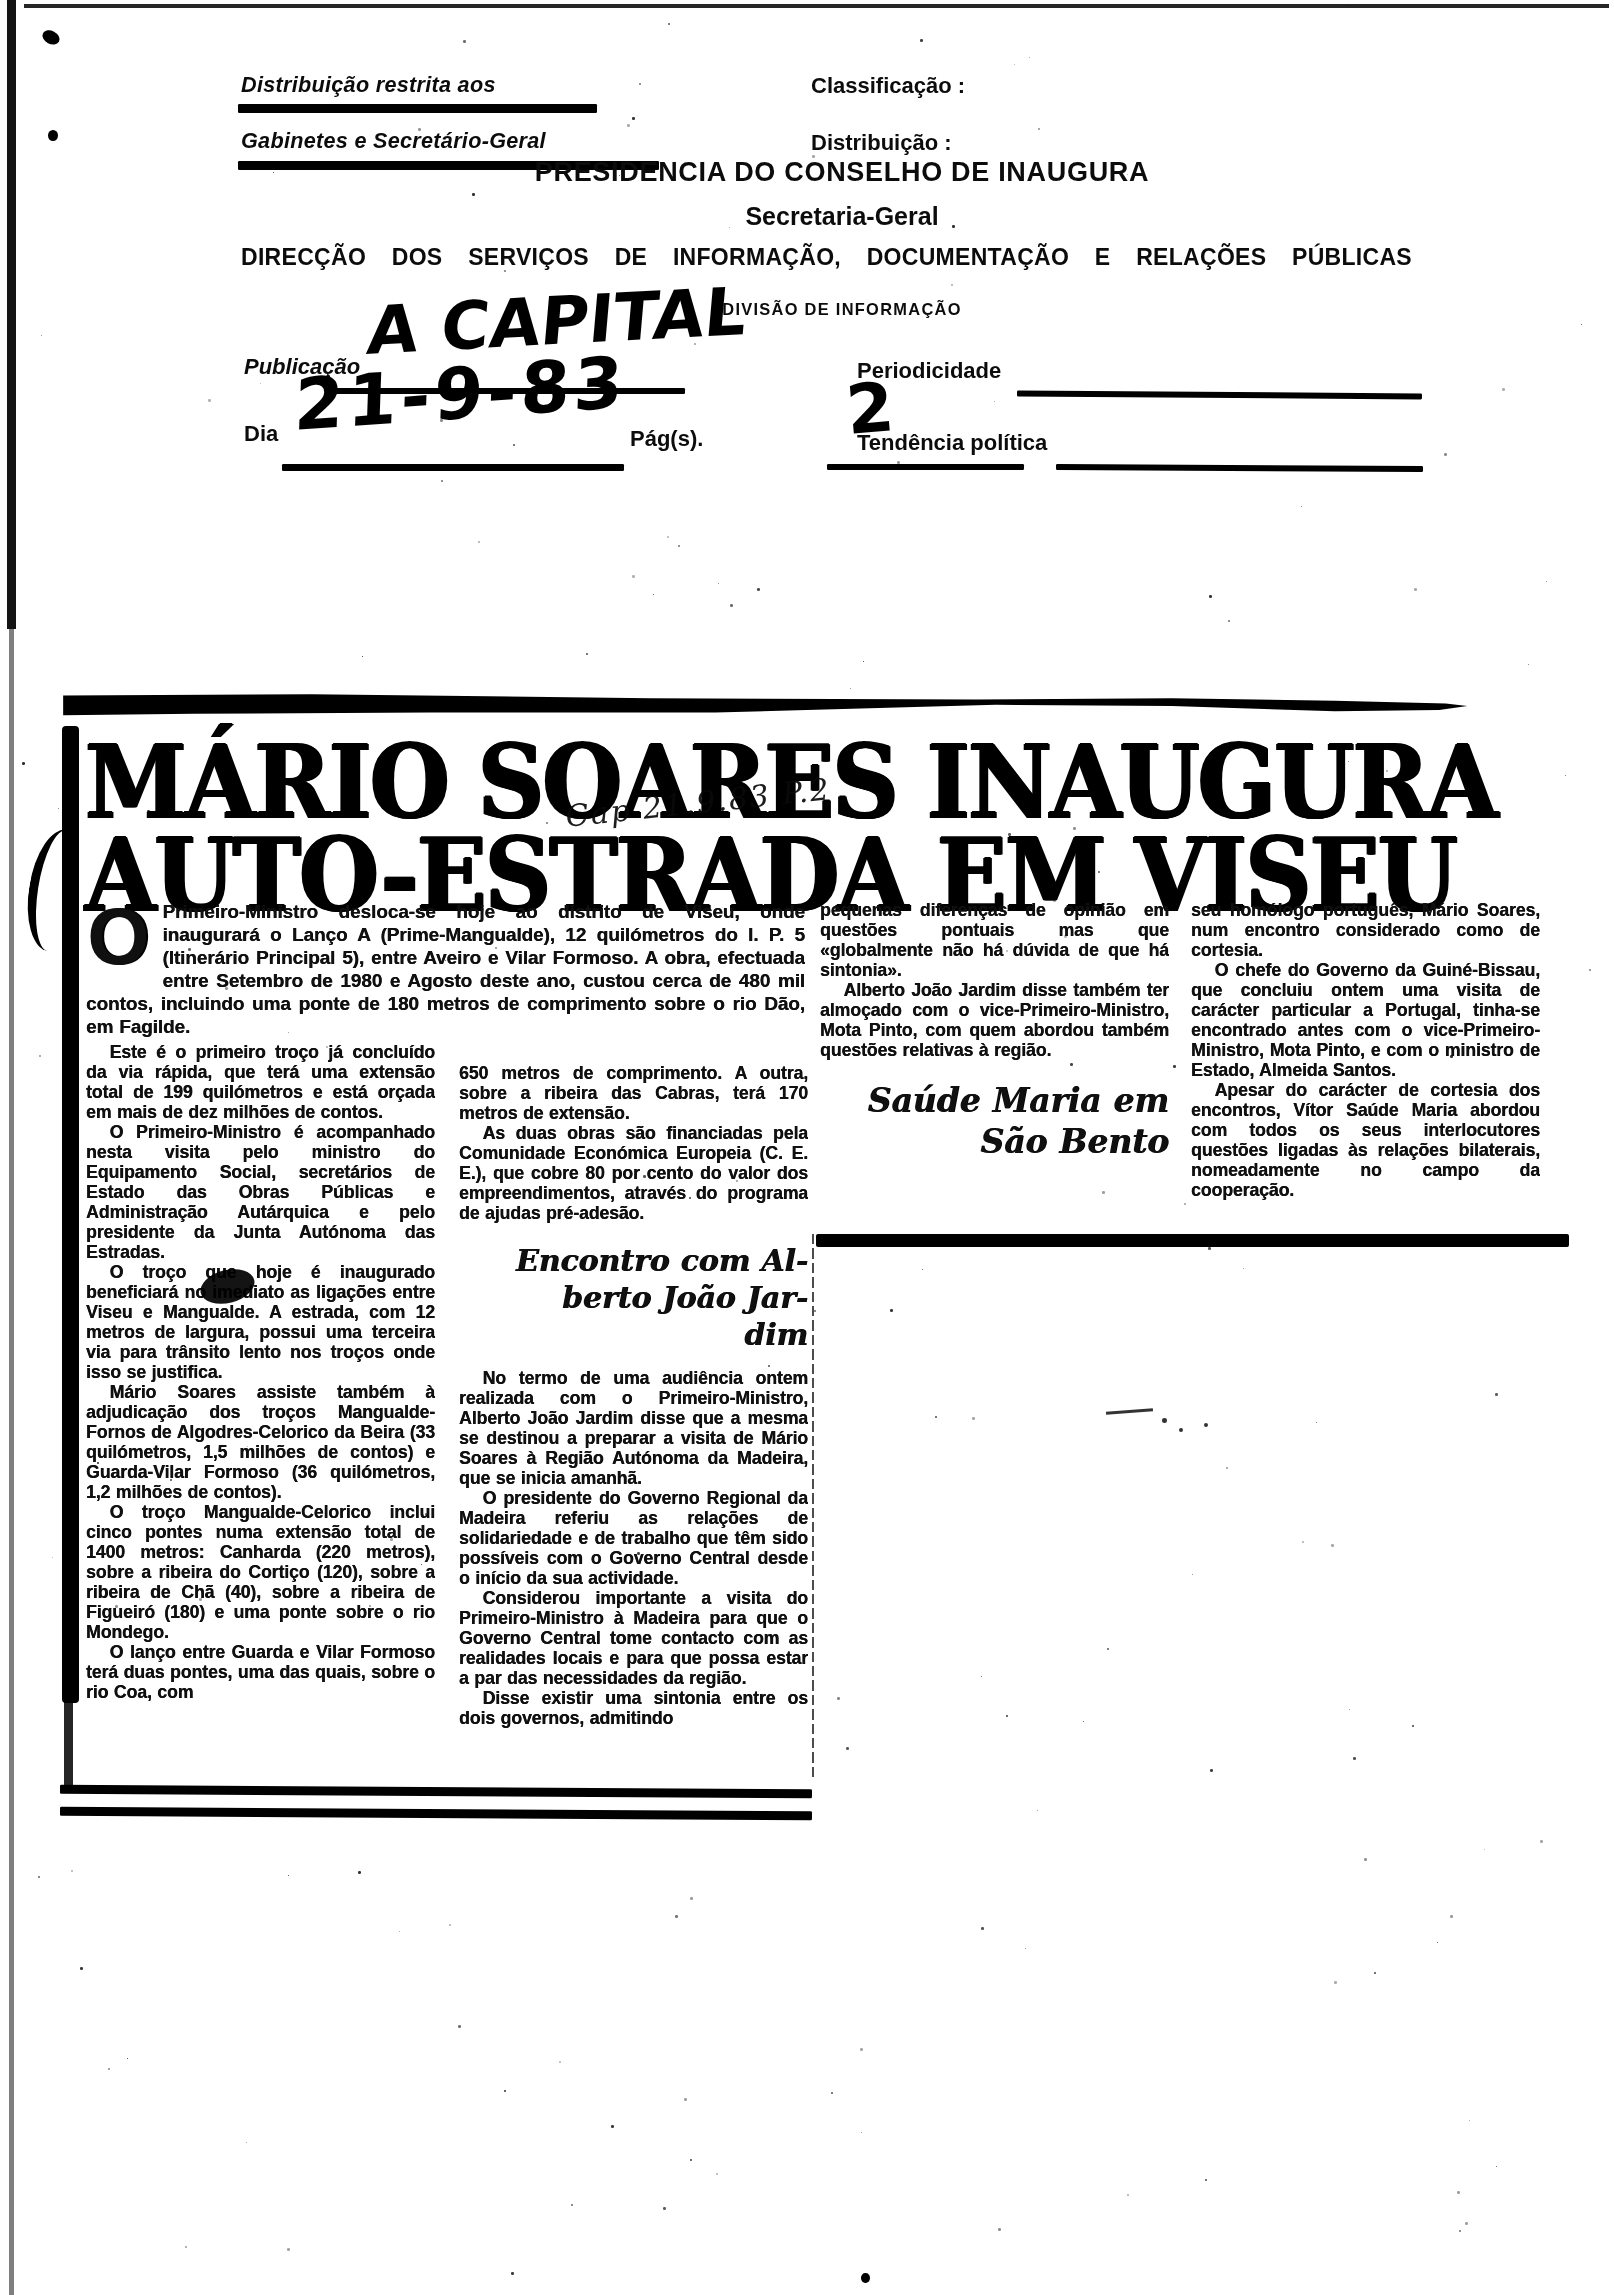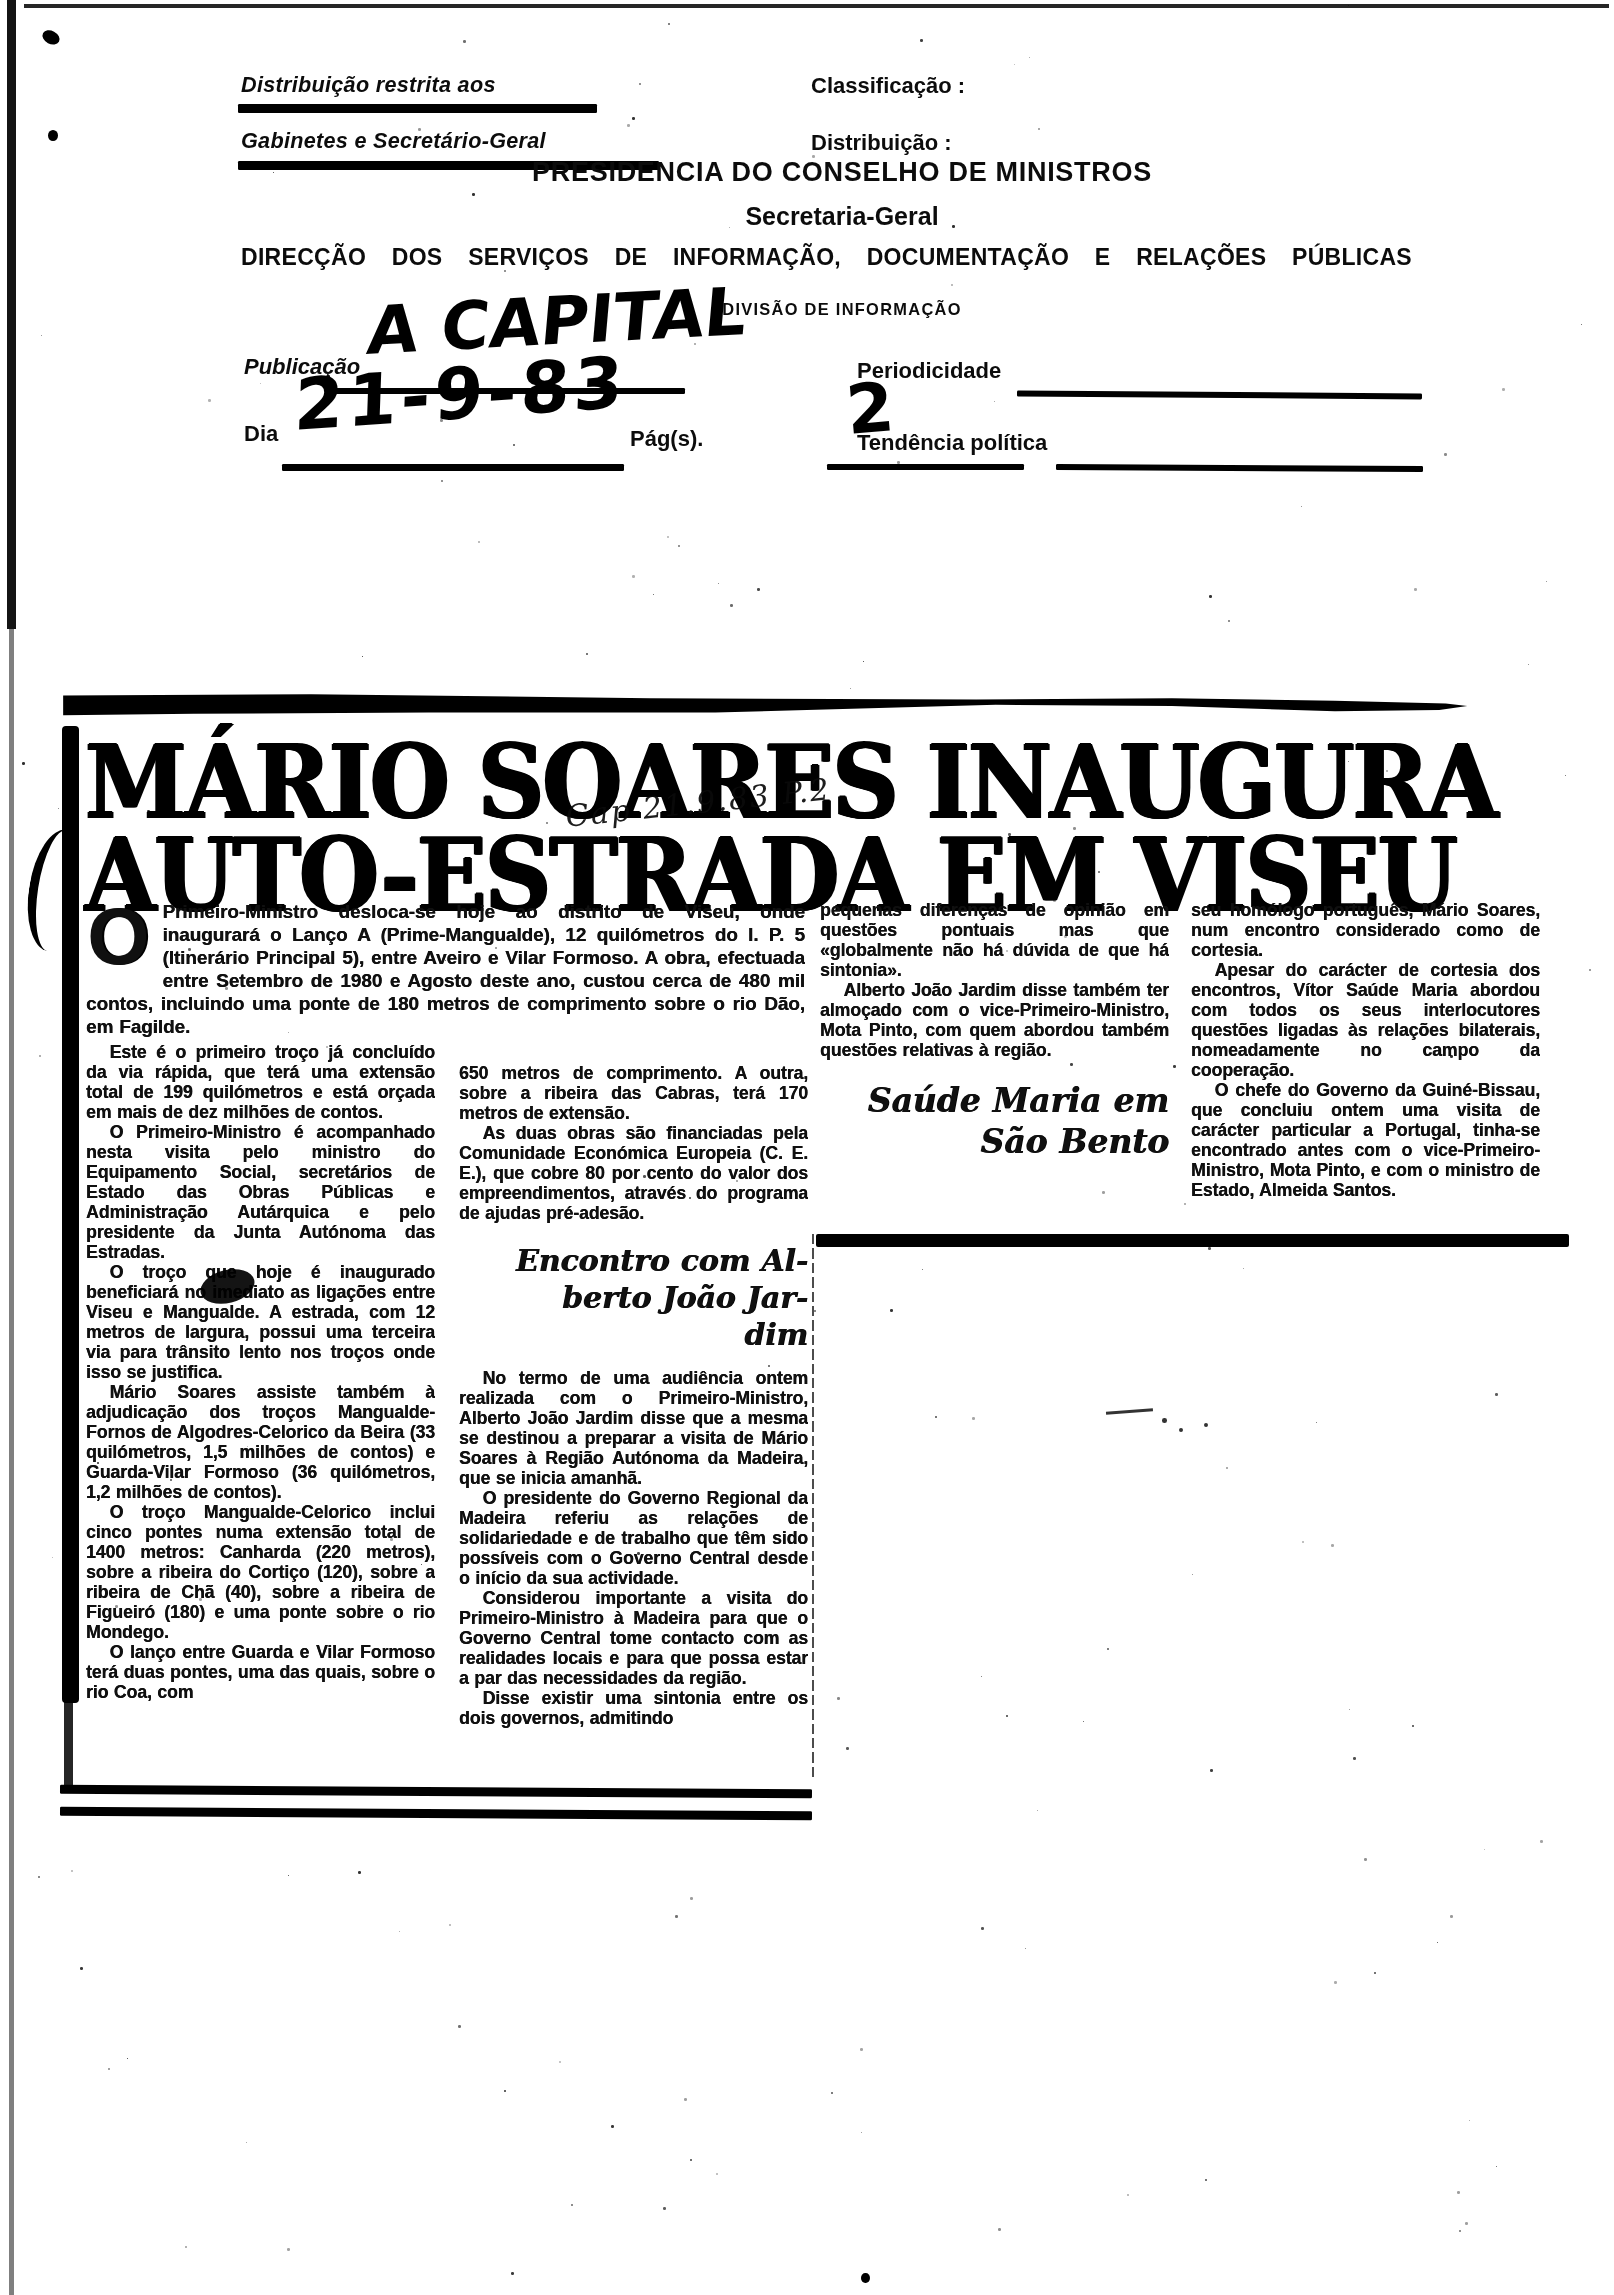--- a/index.html
+++ b/index.html
@@ -237,21 +237,21 @@
     </div>
 
   <div class="abs typed restricted" style="left:241px;top:72px;">Distribuição restrita aos</div>
   <div class="abs thickline" style="left:238px;top:104px;width:359px;"></div>
   <div class="abs typed restricted" style="left:241px;top:128px;">Gabinetes e Secretário-Geral</div>
   <div class="abs thickline" style="left:238px;top:161px;width:421px;"></div>
 
   <div class="abs typed rightlabel" style="left:811px;top:73px;">Classificação :</div>
   <div class="abs typed rightlabel" style="left:811px;top:130px;">Distribuição :</div>
 
-  <div class="abs typed orgtitle" style="left:416px;top:157px;width:852px;">PRESIDENCIA DO CONSELHO DE MINISTROS</div>
+  <div class="abs typed orgtitle" style="left:416px;top:157px;width:852px;">PRESIDENCIA DO CONSELHO DE INAUGURA</div>
   <div class="abs typed orgsub" style="left:416px;top:202px;width:852px;">Secretaria-Geral</div>
   <div class="abs typed orgdir" style="left:241px;top:244px;width:1171px;">DIRECÇÃO DOS SERVIÇOS DE INFORMAÇÃO, DOCUMENTAÇÃO E RELAÇÕES PÚBLICAS</div>
   <div class="abs typed orgdiv" style="left:416px;top:300px;width:852px;">DIVISÃO DE INFORMAÇÃO</div>
 
   <div class="abs typed formlabel" style="left:244px;top:354px;font-style:italic;">Publicação</div>
   <div class="abs hand" style="left:364px;top:293px;font-size:66px;transform:rotate(-3deg) skewX(-8deg);">A CAPITAL</div>
   <div class="abs rule" style="left:326px;top:388px;width:359px;"></div>
 
   <div class="abs typed formlabel" style="left:857px;top:358px;">Periodicidade</div>
   <div class="abs rule" style="left:1017px;top:392px;width:405px;transform:rotate(.4deg);"></div>
@@ -317,22 +317,22 @@
         <p>Alberto João Jardim disse também ter almoçado com o vice-Primeiro-Ministro, Mota Pinto, com quem abordou também questões relativas à região.</p>
       </div>
     <div class="bodycol subhead subhead2">
         <p>Saúde Maria em</p>
         <p>São Bento</p>
       </div>
   </div>
 
   <div class="abs bodycol cont" style="left:1191px;top:900px;width:349px;height:347px;">
       <p>seu homólogo português, Mário Soares, num encontro considerado como de cortesia.</p>
+      <p>O chefe do Governo da Guiné-Bissau, que concluiu ontem uma visita de carácter particular a Portugal, tinha-se encontrado antes com o vice-Primeiro-Ministro, Mota Pinto, e com o ministro de Estado, Almeida Santos.</p>
       <p>Apesar do carácter de cortesia dos encontros, Vítor Saúde Maria abordou com todos os seus interlocutores questões ligadas às relações bilaterais, nomeadamente no campo da cooperação.</p>
-      <p>O chefe do Governo da Guiné-Bissau, que concluiu ontem uma visita de carácter particular a Portugal, tinha-se encontrado antes com o vice-Primeiro-Ministro, Mota Pinto, e com o ministro de Estado, Almeida Santos.</p>
     </div>
 
   <div class="abs bar" style="left:816px;top:1234px;width:753px;height:13px;border-radius:2px;"></div>
   <div class="abs" style="left:812px;top:1234px;width:2px;height:545px;opacity:.7;background:repeating-linear-gradient(180deg,#000 0 10.5px,rgba(0,0,0,0) 10.5px 14.4px);"></div>
   <div class="abs bar" style="left:60px;top:1787px;width:752px;height:8.5px;transform:rotate(.35deg);border-radius:1.3px;"></div>
   <div class="abs bar" style="left:60px;top:1809px;width:752px;height:8.5px;transform:rotate(.35deg);border-radius:1.3px;"></div>
 
   <div class="abs bar" style="left:1106px;top:1410px;width:47px;height:3.3px;transform:rotate(-4deg);opacity:.8;"></div>
   <div class="abs blob" style="left:1162px;top:1418px;width:4.6px;height:4.6px;opacity:.8;"></div>
   <div class="abs blob" style="left:1179px;top:1428px;width:3.9px;height:3.9px;opacity:.8;"></div>

